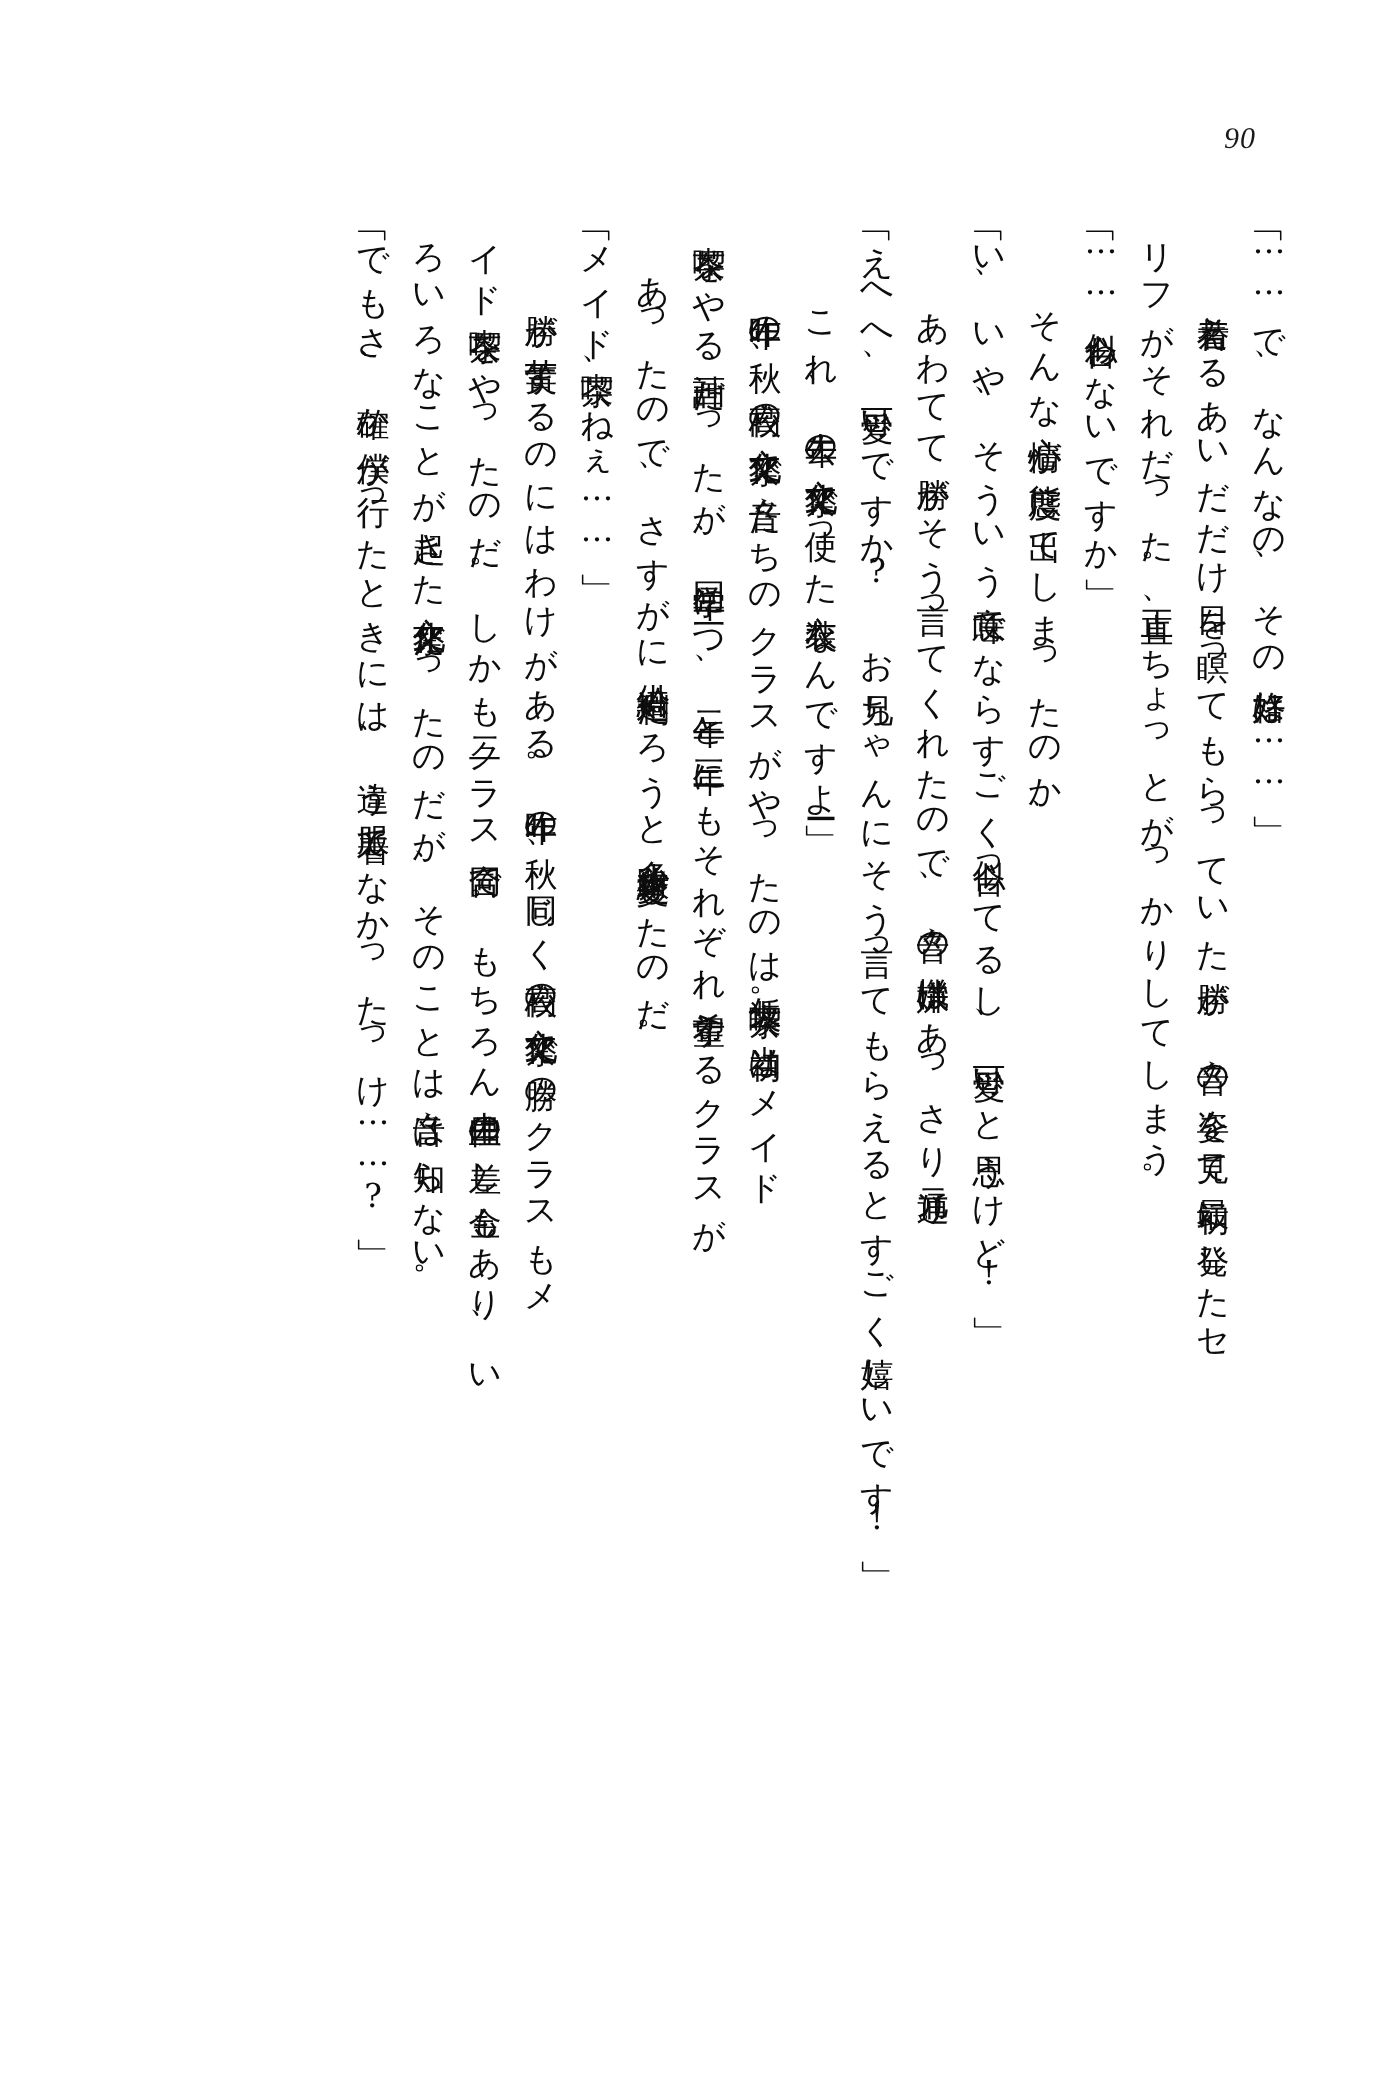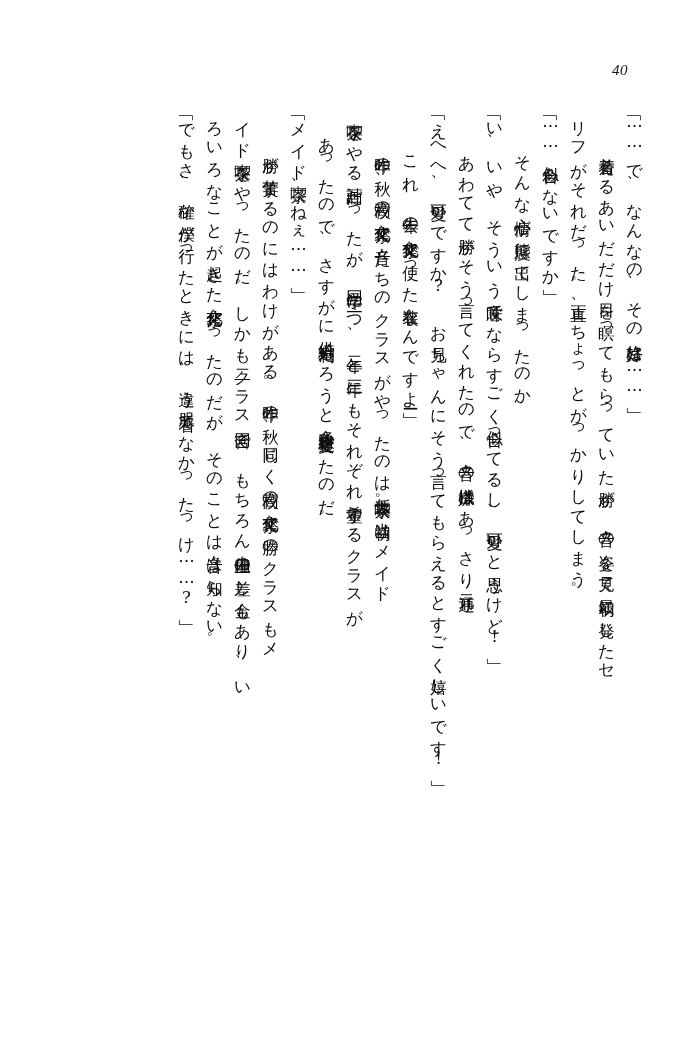--- a/index.html
+++ b/index.html
@@ -65,21 +65,21 @@
 
   
   .indent-1 { padding-top: 16px; }
 
 </style>
 </head>
 <body>
 
 <div id="page">
 
-  <div id="page-number">40</div>
+  <div id="page-number">90</div>
 
   <div id="text-body">
     <div class="vline">「……で、なんなの、その格好は……」</div>
     <div class="vline indent-1">　着替えるあいだだけ目を瞑ってもらっていた勝が、音々の姿を見て最初に発したセ</div>
     <div class="vline">リフがそれだった。正直、ちょっとがっかりしてしまう。</div>
     <div class="vline">「……似合わないですか」</div>
     <div class="vline indent-1">　そんな心情が態度に出てしまったのか、</div>
     <div class="vline">「い、いや、そういう意味でならすごく似合ってるし、可愛いと思うけど!」</div>
     <div class="vline indent-1">　あわてて勝がそう言ってくれたので、音々の機嫌はあっさり元通り。</div>
     <div class="vline">「えへへ、可愛いですか?　お兄ちゃんにそう言ってもらえるとすごく嬉しいです!」</div>

